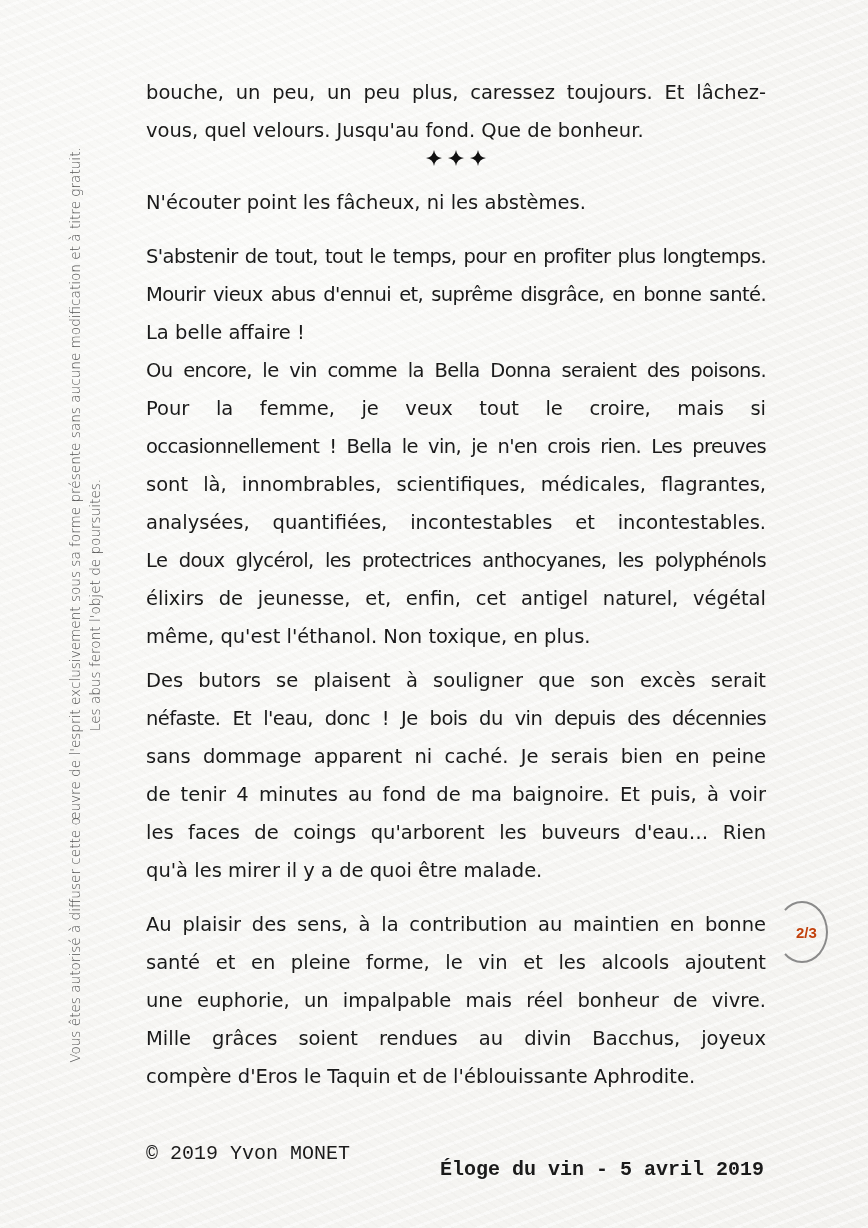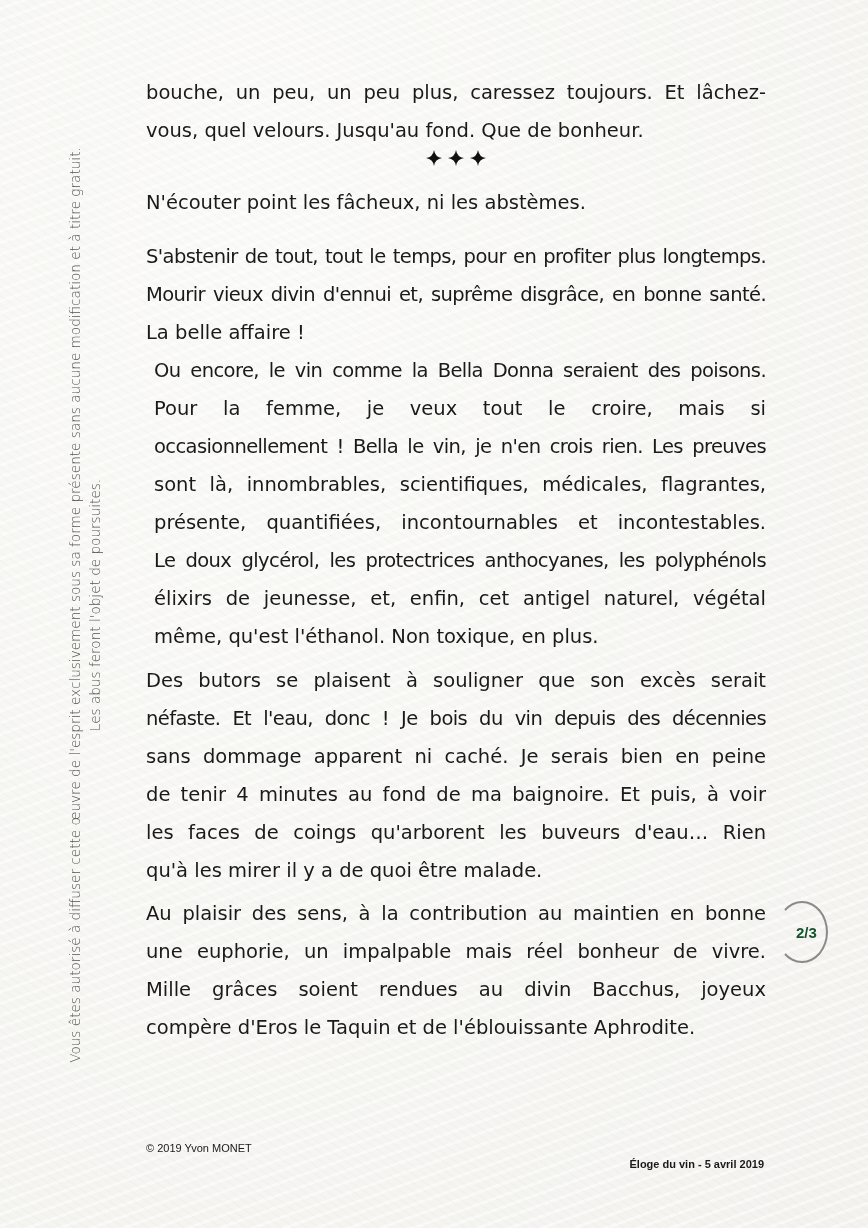--- a/index.html
+++ b/index.html
@@ -58,22 +58,22 @@
     }
     .ornament svg {
       vertical-align: middle;
     }
     .footer {
       position: absolute;
       left: 146px;
       top: 1142px;
       width: 620px;
       height: 24px;
-      font-family: Liberation Sans, sans-serif;
-      font-size: 11px;
+      font-family: Liberation Mono, monospace;
+      font-size: 20px;
     }
     .footer-left {
       position: absolute;
       left: 0;
       top: 0;
     }
     .footer-right {
       position: absolute;
       right: 2px;
       top: 16px;
@@ -108,21 +108,21 @@
       border-radius: 50%;
       box-sizing: border-box;
     }
     .page-badge-label {
       position: absolute;
       left: 796px;
       top: 924px;
       font-family: "Liberation Sans", sans-serif;
       font-weight: bold;
       font-size: 15px;
-      color: #14532d;
+      color: #c2410c;
     }
   </style>
 </head>
 <body>
 
 <div class="side-note">
   <span>Vous êtes autorisé à diffuser cette œuvre de l'esprit exclusivement sous sa forme présente sans aucune modification et à titre gratuit.</span>
   <span>Les abus feront l'objet de poursuites.</span>
 </div>
 
@@ -140,46 +140,47 @@
       <path d="M54 1 Q55 8 62 9 Q55 10 54 17 Q53 10 46 9 Q53 8 54 1 Z" fill="#111"></path>
     </svg>
   </div>
 
   <div class="para">
     <span class="line last">N'écouter point les fâcheux, ni les abstèmes.</span>
   </div>
 
   <div class="para" style="margin-top: 16px;">
     <span class="line condensed">S'abstenir de tout, tout le temps, pour en profiter plus longtemps.</span>
-    <span class="line condensed">Mourir vieux divin d'ennui et, suprême disgrâce, en bonne santé.</span>
+    <span class="line condensed">Mourir vieux abus d'ennui et, suprême disgrâce, en bonne santé.</span>
     <span class="line last">La belle affaire !</span>
   </div>
 
-  <div class="para" style="margin-top: 0px; margin-left: 8px;">
+  <div class="para" style="margin-top: 0px;">
     <span class="line condensed">Ou encore, le vin comme la Bella Donna seraient des poisons.</span>
     <span class="line">Pour la femme, je veux tout le croire, mais si</span>
     <span class="line condensed">occasionnellement ! Bella le vin, je n'en crois rien. Les preuves</span>
     <span class="line">sont là, innombrables, scientifiques, médicales, flagrantes,</span>
-    <span class="line">présente, quantifiées, incontournables et incontestables.</span>
+    <span class="line">analysées, quantifiées, incontestables et incontestables.</span>
     <span class="line condensed">Le doux glycérol, les protectrices anthocyanes, les polyphénols</span>
     <span class="line">élixirs de jeunesse, et, enfin, cet antigel naturel, végétal</span>
     <span class="line last">même, qu'est l'éthanol. Non toxique, en plus.</span>
   </div>
 
   <div class="para" style="margin-top: 6px;">
     <span class="line">Des butors se plaisent à souligner que son excès serait</span>
     <span class="line condensed">néfaste. Et l'eau, donc ! Je bois du vin depuis des décennies</span>
     <span class="line">sans dommage apparent ni caché. Je serais bien en peine</span>
     <span class="line">de tenir 4 minutes au fond de ma baignoire. Et puis, à voir</span>
     <span class="line">les faces de coings qu'arborent les buveurs d'eau… Rien</span>
     <span class="line last">qu'à les mirer il y a de quoi être malade.</span>
   </div>
 
-  <div class="para" style="margin-top: 5px;">
+  <div class="para" style="margin-top: 16px;">
     <span class="line">Au plaisir des sens, à la contribution au maintien en bonne</span>
+    <span class="line">santé et en pleine forme, le vin et les alcools ajoutent</span>
     <span class="line">une euphorie, un impalpable mais réel bonheur de vivre.</span>
     <span class="line">Mille grâces soient rendues au divin Bacchus, joyeux</span>
     <span class="line last">compère d'Eros le Taquin et de l'éblouissante Aphrodite.</span>
   </div>
 </div>
 
 <div class="page-badge"></div>
 <div class="page-badge-label">2/3</div>
 
 <div class="footer">

